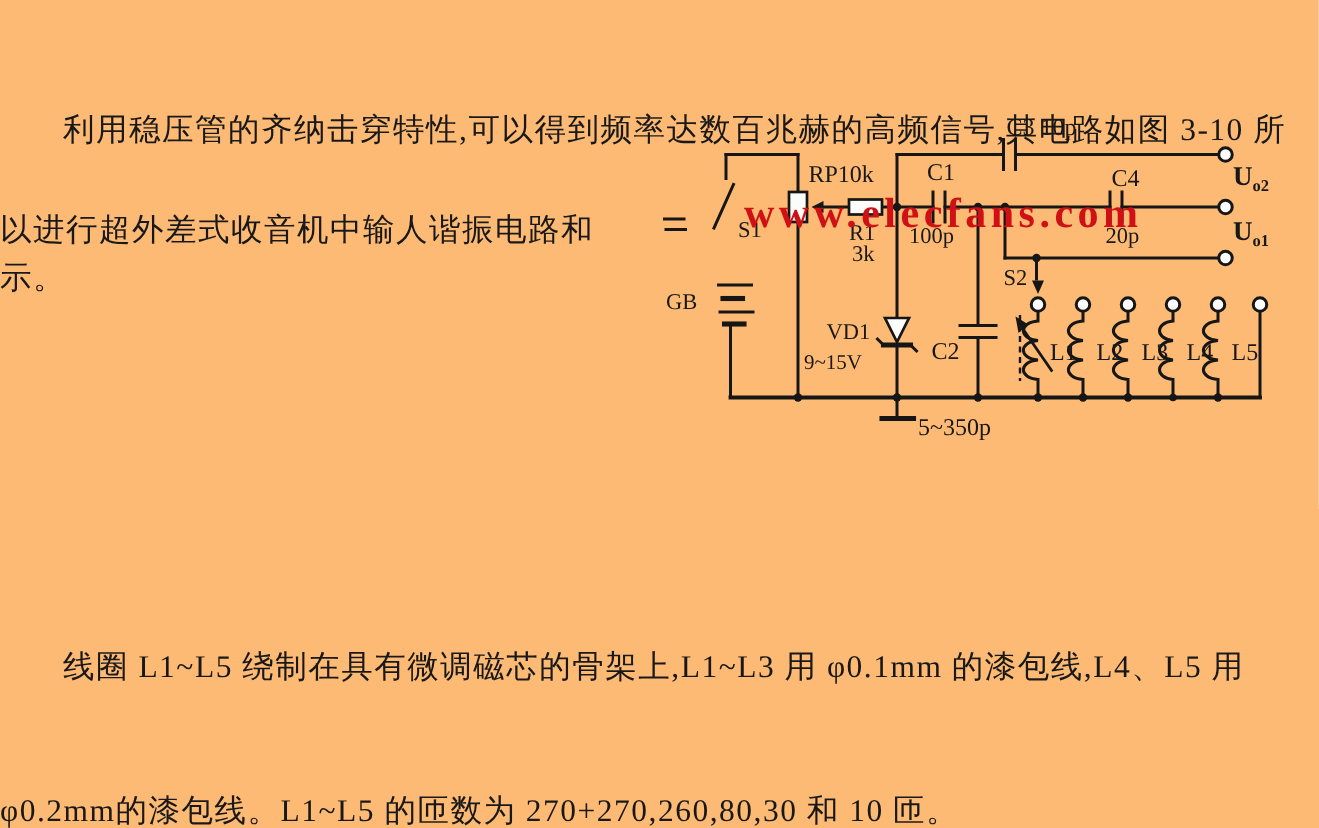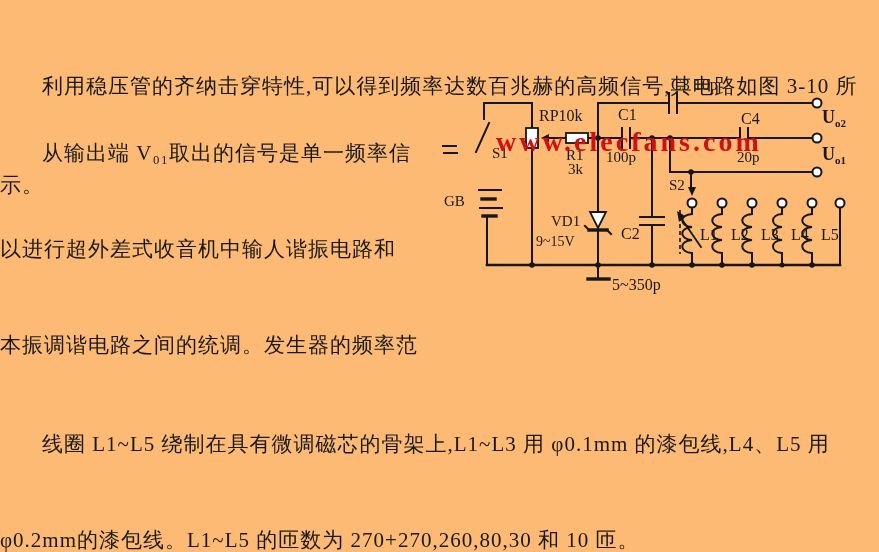--- a/index.html
+++ b/index.html
@@ -32,23 +32,21 @@
 <body>
 
 <div class="page">
 
   <div class="tblock top-para">
     <div class="indent">利用稳压管的齐纳击穿特性,可以得到频率达数百兆赫的高频信号,其电路如图 3-10 所</div>
     <div>示。</div>
   </div>
 
   <div class="tblock left-col">
-    <div class="indent">从输出端 V₀₁取出的信号是单一频率信</div>
     <div>以进行超外差式收音机中输人谐振电路和</div>
-    <div>本振调谐电路之间的统调。发生器的频率范</div>
     
     
     
     
   </div>
 
   <div class="tblock bottom-para">
     <div class="indent">线圈 L1~L5 绕制在具有微调磁芯的骨架上,L1~L3 用 φ0.1mm 的漆包线,L4、L5 用</div>
     <div>φ0.2mm的漆包线。L1~L5 的匝数为 270+270,260,80,30 和 10 匝。</div>
     

